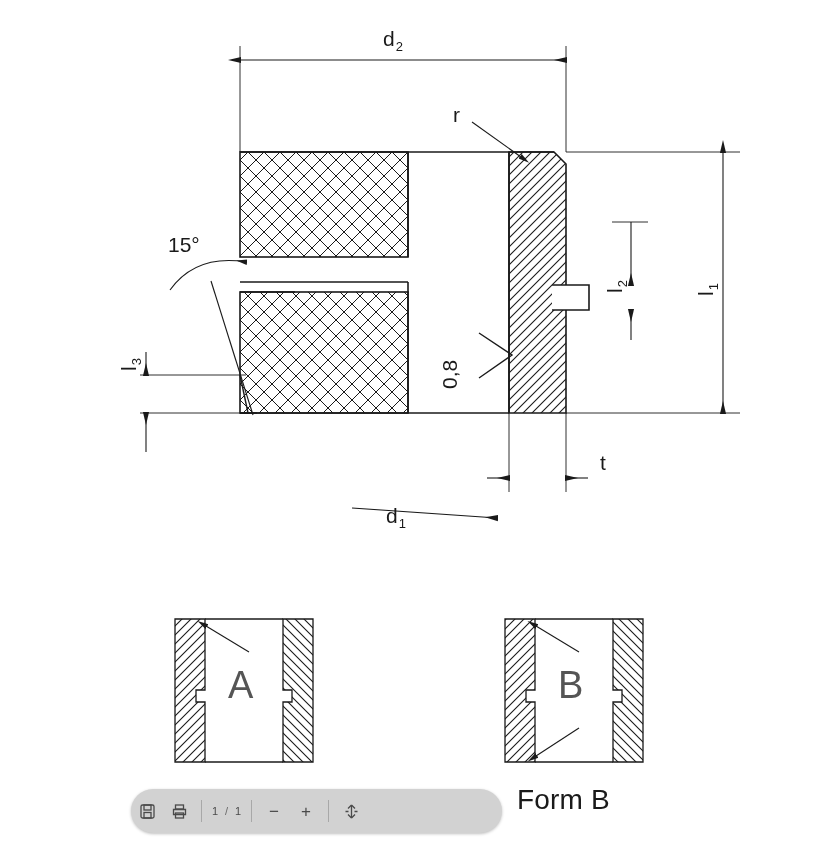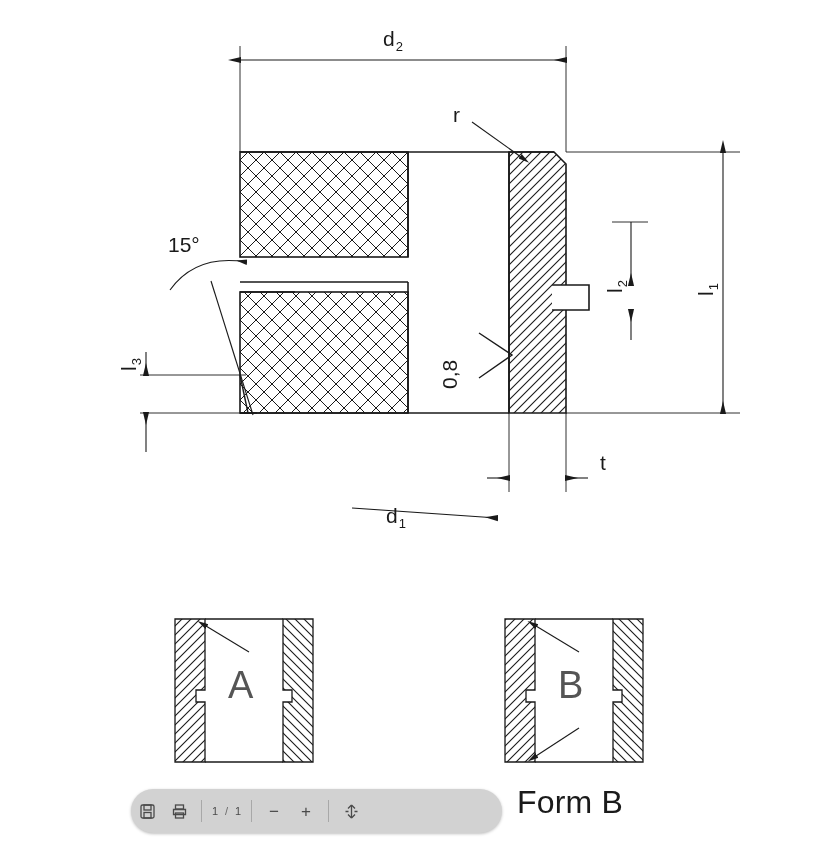--- a/index.html
+++ b/index.html
@@ -41,21 +41,21 @@
   .sub {
     font-size: 13px;
     vertical-align: sub;
     padding-left: 1px;
   }
   .rot90 {
     transform: rotate(-90deg);
     transform-origin: left top;
   }
   .form-label {
-    font-size: 32px;
+    font-size: 28px;
     color: #1a1a1a;
     letter-spacing: 0.2px;
   }
   
   #pdf-toolbar {
     position: absolute;
     left: 131px;
     top: 789px;
     width: 371px;
     height: 44px;

